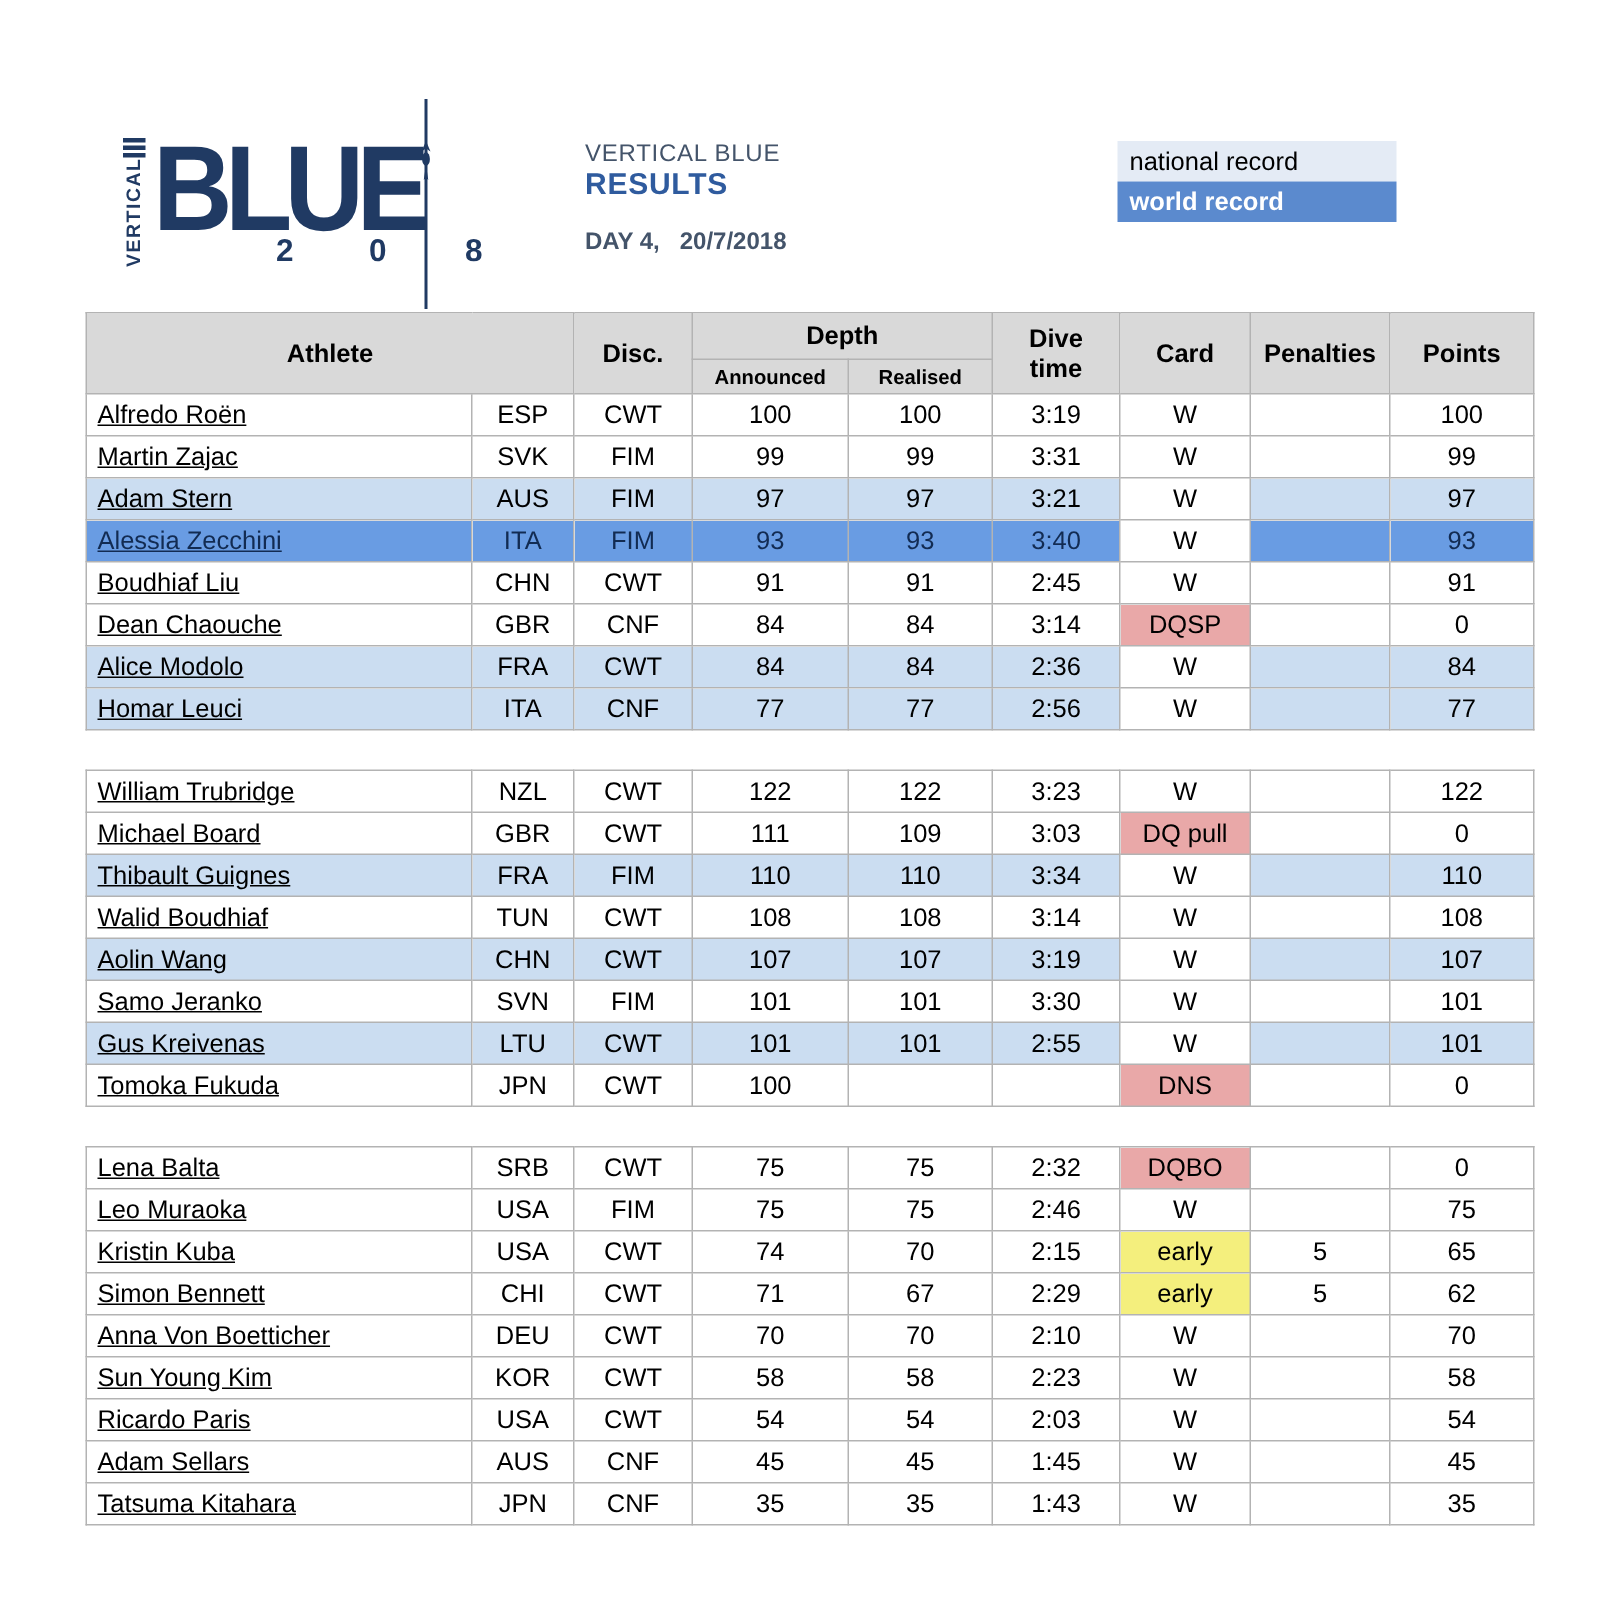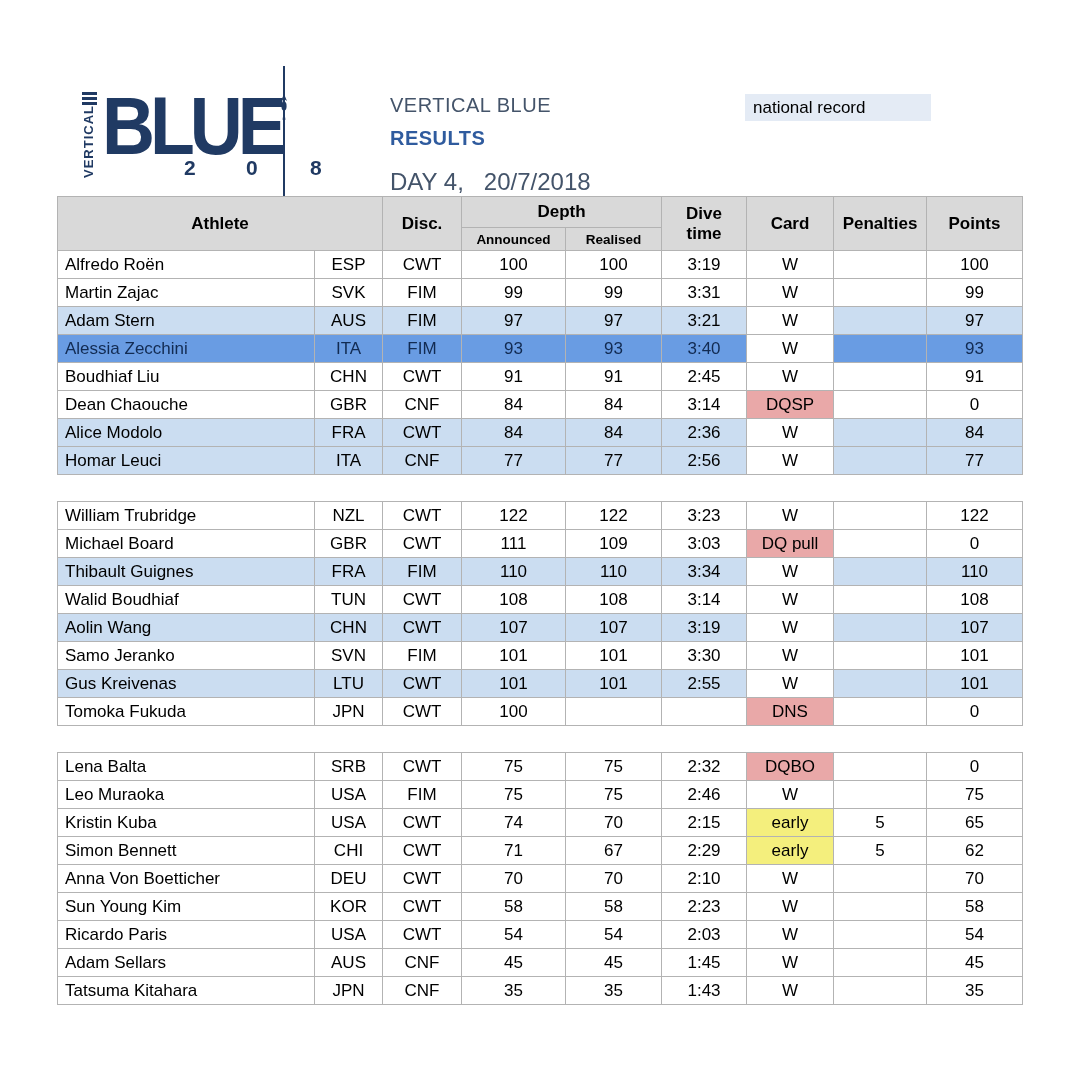--- a/index.html
+++ b/index.html
@@ -23,42 +23,42 @@
     transform:scale(1.02,1.12);transform-origin:left top;
   }
   .logo-line{position:absolute;left:203px;top:-6px;width:2px;height:140px;background:var(--navy);}
   .logo-diver{position:absolute;left:196px;top:22px;}
   .logo-digit{position:absolute;top:84px;font-size:21px;font-weight:bold;color:var(--navy);}
   .logo-digit.d2{left:104px;}
   .logo-digit.d0{left:166px;}
   .logo-digit.d8{left:230px;}
   
   .titleblock{position:absolute;left:390px;top:94px;}
-  .titleblock .t1{font-size:20px;color:var(--title-col);letter-spacing:0.5px;margin-bottom:10px;}
+  .titleblock .t1{font-size:16px;color:var(--title-col);letter-spacing:0.5px;margin-bottom:0;}
   .titleblock .t2{font-size:20px;font-weight:bold;color:var(--results-col);letter-spacing:0.5px;margin-bottom:18px;}
-  .titleblock .t3{font-size:24px;color:var(--title-col);white-space:pre;}
+  .titleblock .t3{font-size:16px;color:var(--title-col);white-space:pre;font-weight:bold;}
   
   .legend{position:absolute;left:745px;top:94px;width:186px;font-size:17px;}
   .legend-row{height:27px;line-height:27px;padding-left:8px;}
   .legend-national{background:var(--legend-nat-bg);color:#000;}
   .legend-world{background:var(--legend-world-bg);color:#fff;font-weight:bold;}
   
   table.results{
-    position:absolute;left:57px;top:196px;width:965px;
+    position:absolute;left:57px;top:208px;width:965px;
     border-collapse:collapse;table-layout:fixed;font-size:17px;
   }
   table.results th,table.results td{
     border:1px solid var(--border-col);padding:0;overflow:hidden;white-space:nowrap;
   }
   thead th{background:var(--header-bg);font-weight:bold;text-align:center;}
   thead tr.hrow1 th{height:30px;font-size:17px;}
   thead th.h-sub{height:22px;font-size:13.5px;}
   thead th.h-dive{white-space:pre-line;line-height:1.15;text-align:center;}
   tbody td{height:27px;text-align:center;background:#fff;}
-  tbody td.c-name{text-align:left;padding-left:7px;}
+  tbody td.c-name{text-align:left;padding-left:7px;text-decoration:underline;}
   tr.hl-national td{background:var(--national-bg);}
   tr.hl-world td{background:var(--world-bg);color:var(--world-text);margin-left:27px;}
   td.card-white{background:#ffffff !important;color:#000 !important;}
   td.card-pink{background:var(--pink) !important;color:#000 !important;}
   td.card-yellow{background:var(--yellow) !important;color:#000 !important;}
   tr.spacer td{border:none;background:#fff;height:26px;}
 </style>
 </head>
 <body>
 
@@ -82,20 +82,21 @@
 </div>
 
 <div class="titleblock">
   <div class="t1">VERTICAL BLUE</div>
   <div class="t2">RESULTS</div>
   <div class="t3">DAY 4,   20/7/2018</div>
 </div>
 
 <div class="legend">
   <div class="legend-row legend-national">national record</div>
+  <div class="legend-row legend-world">world record</div>
 </div>
 
 <table class="results">
   <colgroup>
     <col style="width:257px">
       <col style="width:68px">
       <col style="width:79px">
     <col style="width:104px">
       <col style="width:96px">
       <col style="width:85px">

